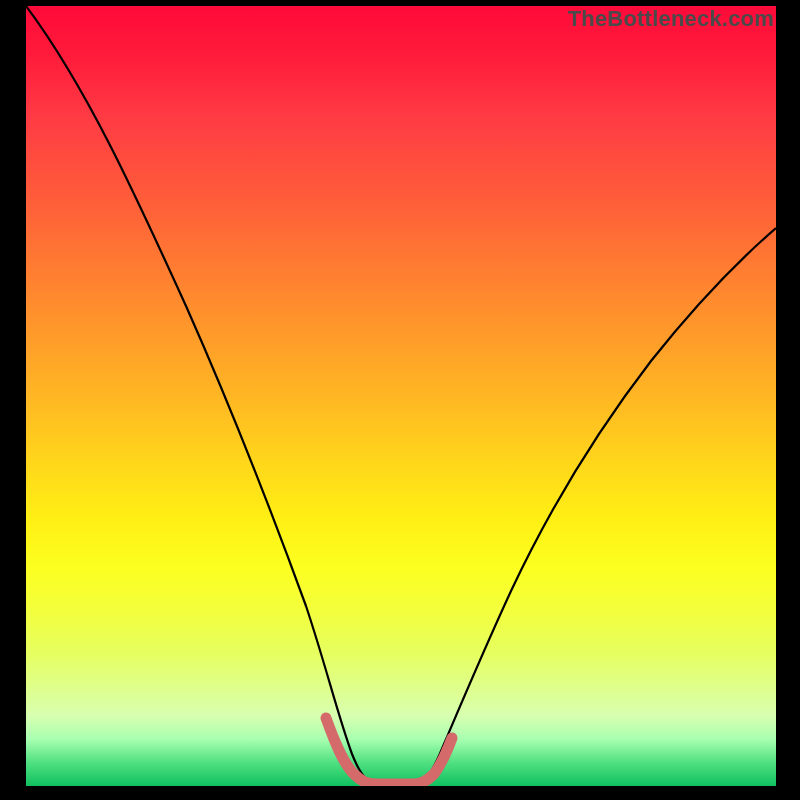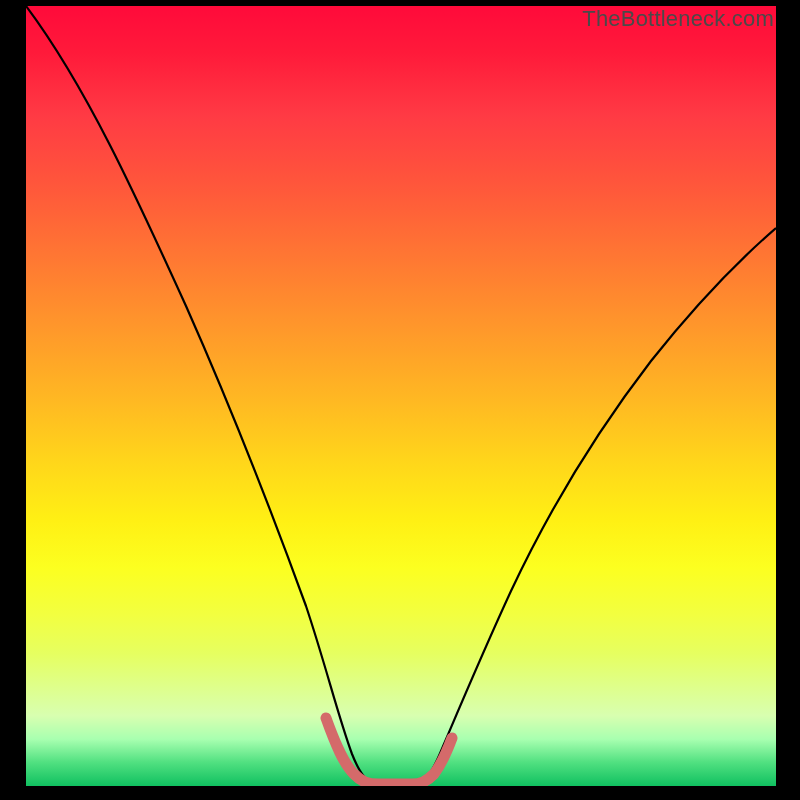--- a/index.html
+++ b/index.html
@@ -40,21 +40,21 @@
     left: 0; top: 0;
     width: 100%; height: 100%;
   }
   .watermark {
     position: absolute;
     top: 6px;
     right: 26px;
     font-family: Arial, Helvetica, sans-serif;
     font-size: 22px;
     color: #4a4a4a;
-    font-weight: 400;
+    font-weight: 700;
     letter-spacing: 0.2px;
     z-index: 10;
   }
 </style>
 </head>
 <body>
 
 <div class="frame">
 
   <div class="plot-area">

